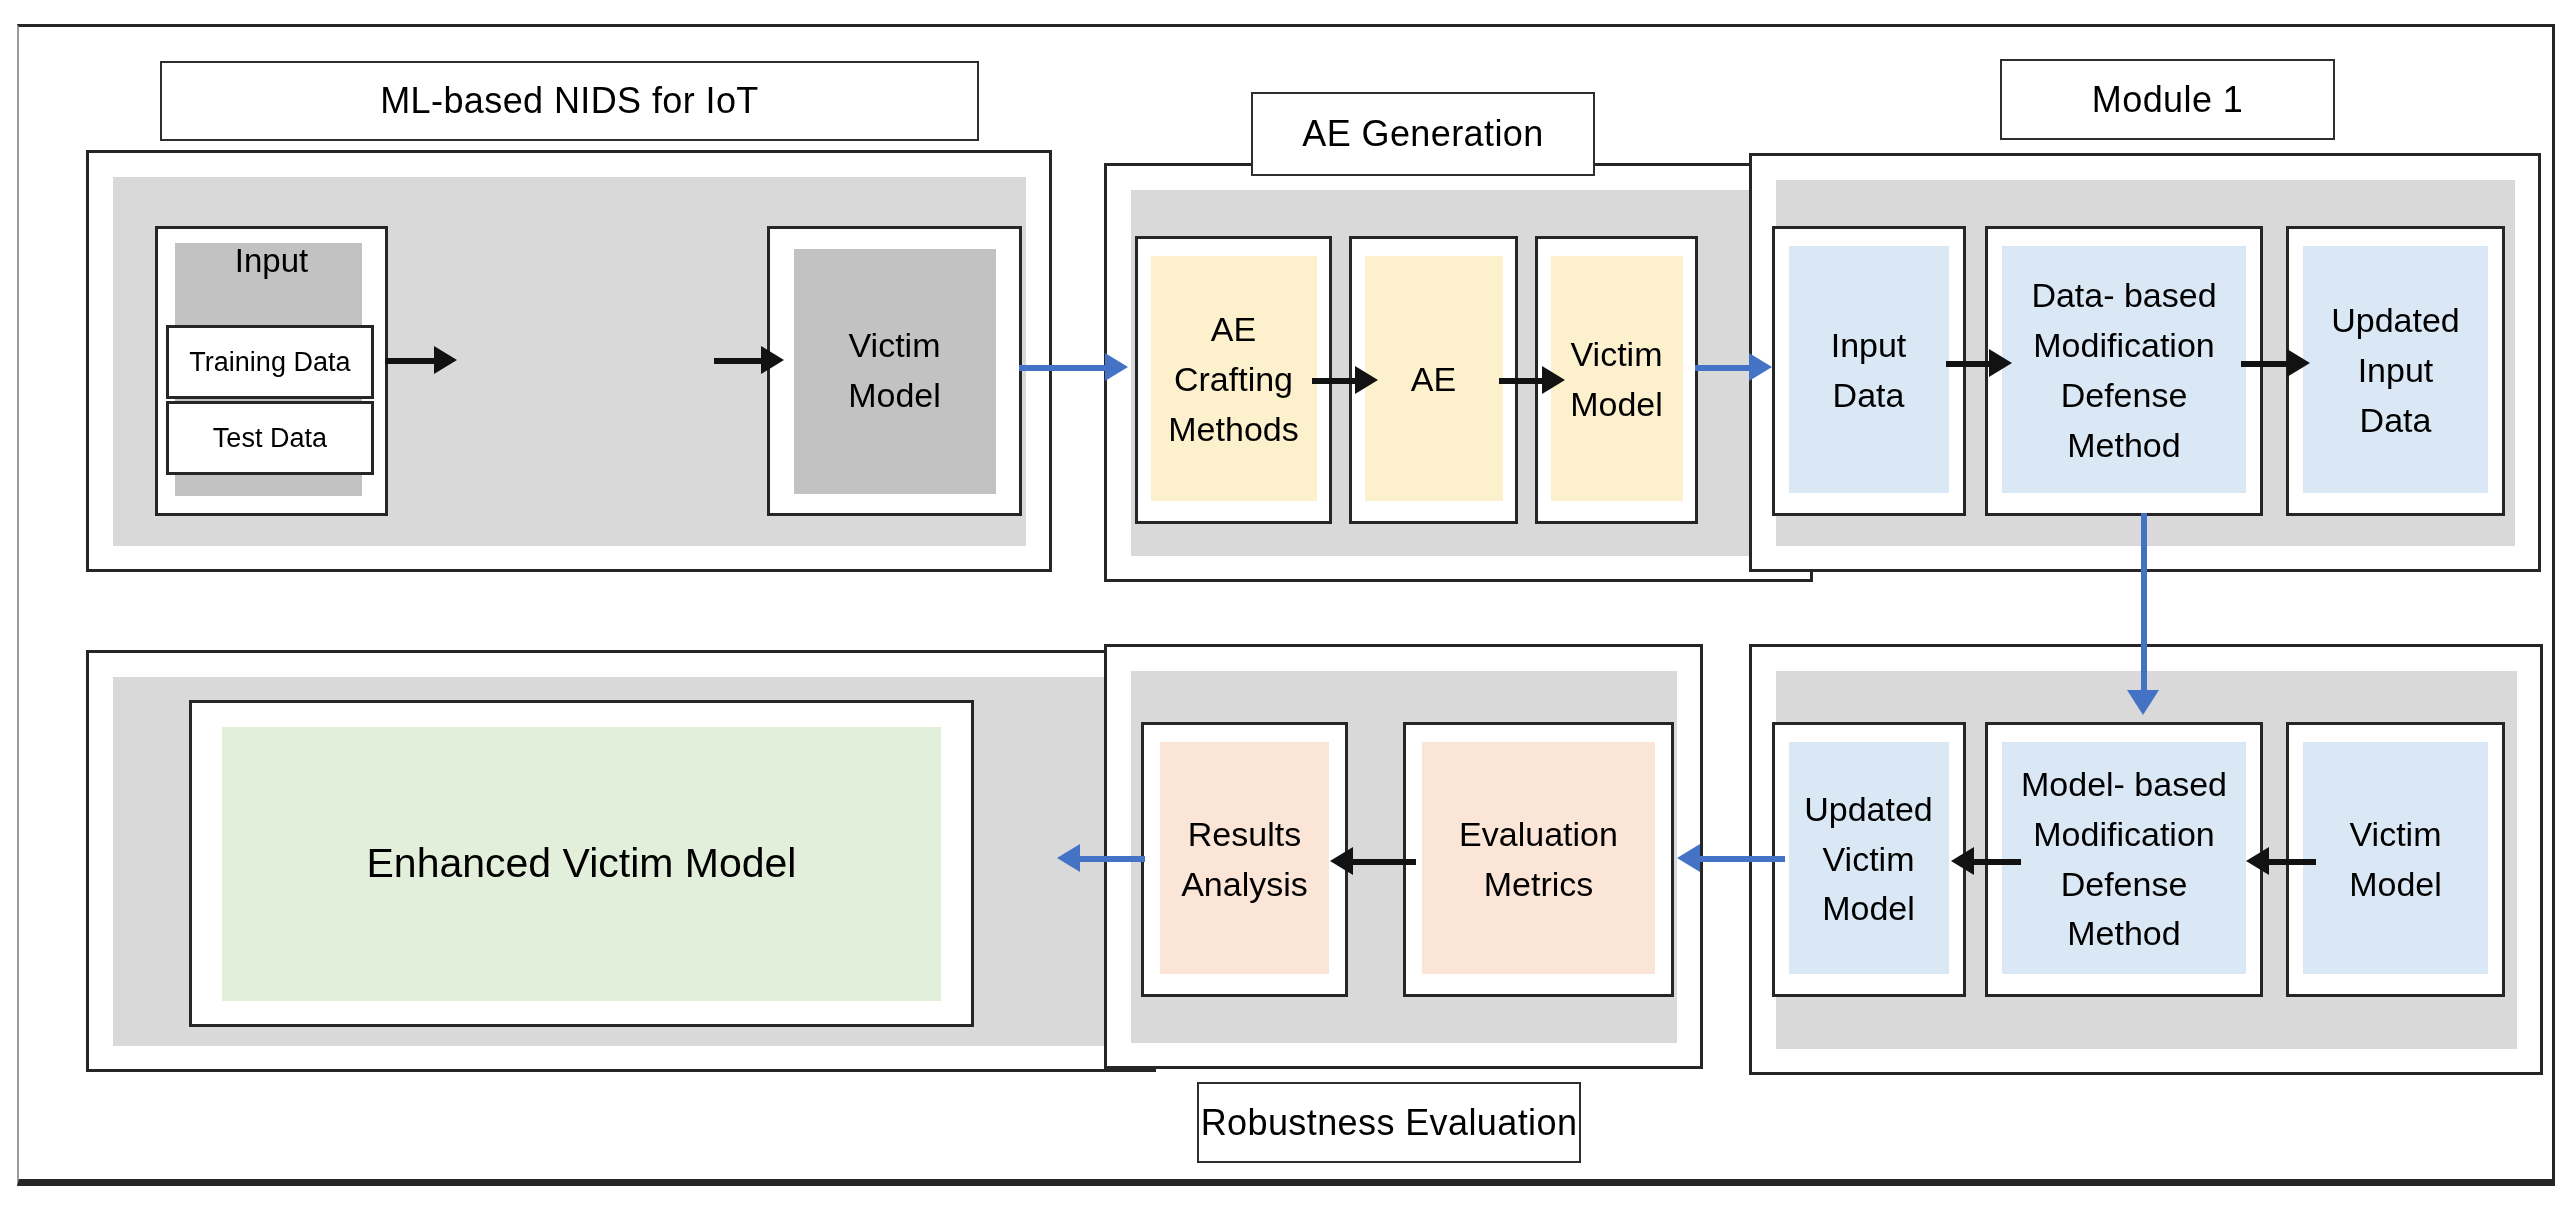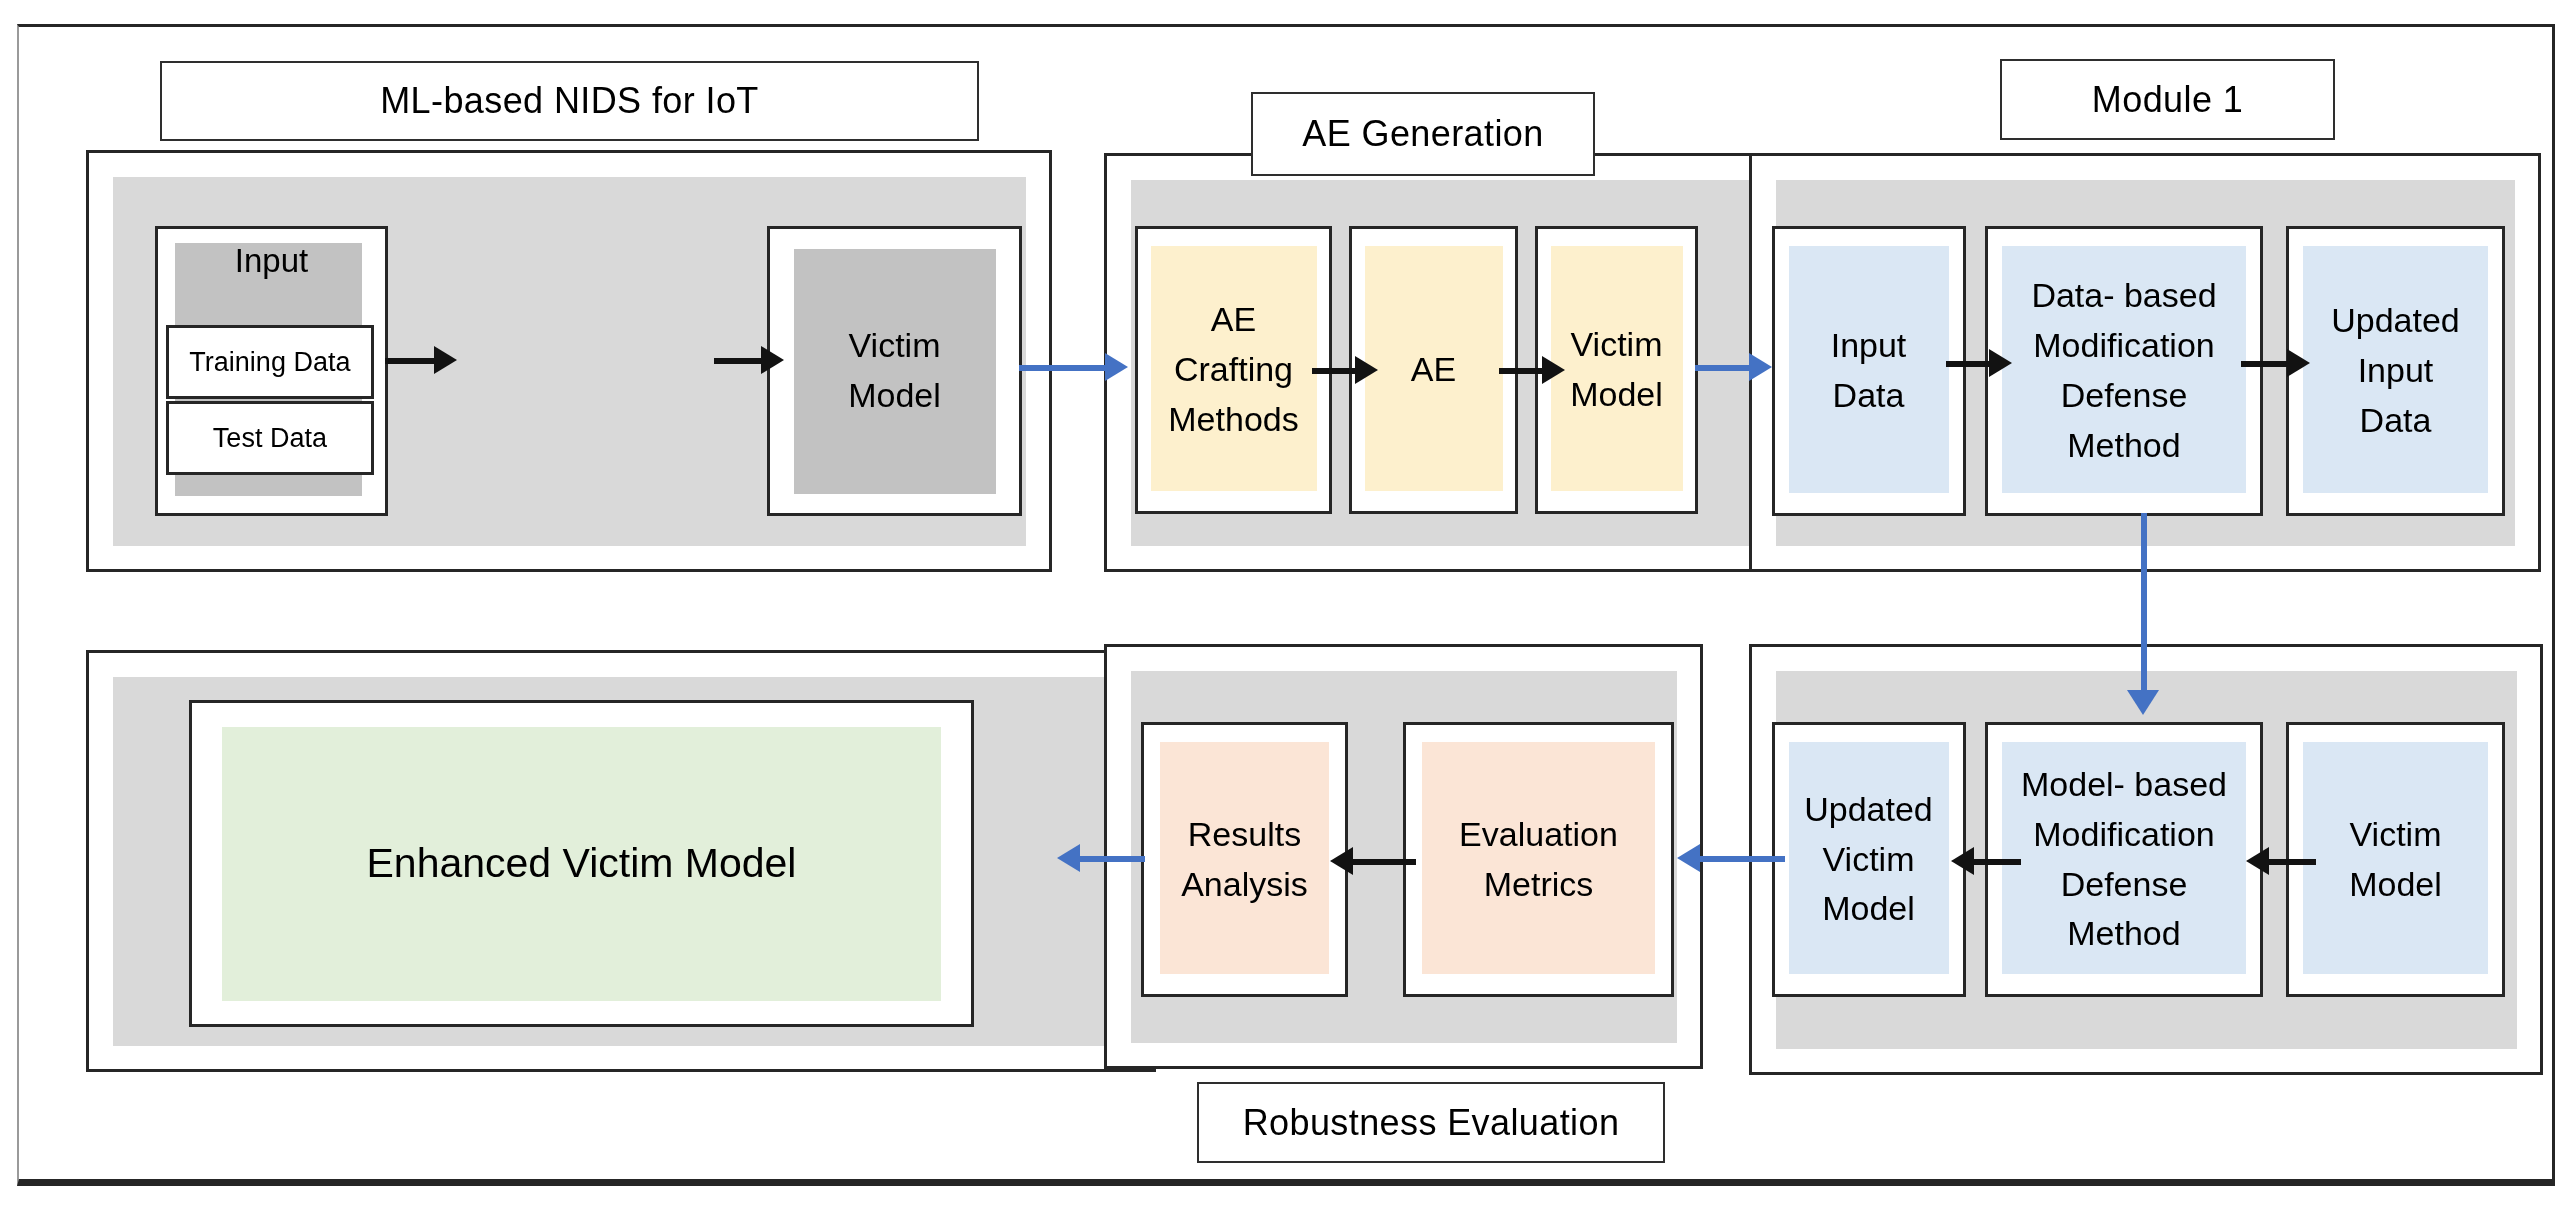--- a/index.html
+++ b/index.html
@@ -86,21 +86,21 @@
         <i class="head"></i>
       </div>
 
     <div class="node" style="left:678px; top:73px; width:255px; height:290px;">
       <div class="fill gray"></div>
       <div class="nlabel">Victim
 Model</div>
     </div>
   </div>
 
-  <div class="section" style="left:1104px; top:153px; width:709px; height:419px;padding-left:16px;">
+  <div class="section" style="left:1104px; top:163px; width:709px; height:419px;padding-left:16px;">
     <div class="panel"></div>
 
     <div class="node" style="left:28px; top:70px; width:197px; height:288px;">
       <div class="fill yellow"></div>
       <div class="nlabel">AE
 Crafting
 Methods</div>
     </div>
 
     <div class="arrow h right" style="left:205px; top:197px; width:66px;">
@@ -217,21 +217,21 @@
         <i class="shaft"></i>
       </div>
 
     <div class="node" style="left:534px; top:75px; width:219px; height:275px;">
       <div class="fill blue"></div>
       <div class="nlabel">Victim
 Model</div>
     </div>
   </div>
 
-  <div class="titlebox" style="left:1197px; top:1082px; width:468px; height:81px;">Robustness Evaluation</div>
+  <div class="titlebox" style="left:1197px; top:1082px; width:384px; height:81px;">Robustness Evaluation</div>
 
   <div class="arrow h right blue" style="left:1019px; top:350px; width:109px;">
       <i class="shaft"></i>
       <i class="head"></i>
     </div>
   <div class="arrow h right blue" style="left:1695px; top:350px; width:77px;">
       <i class="shaft"></i>
       <i class="head"></i>
     </div>
   <div class="arrow v down blue" style="left:2126px; top:513px; height:202px;">

